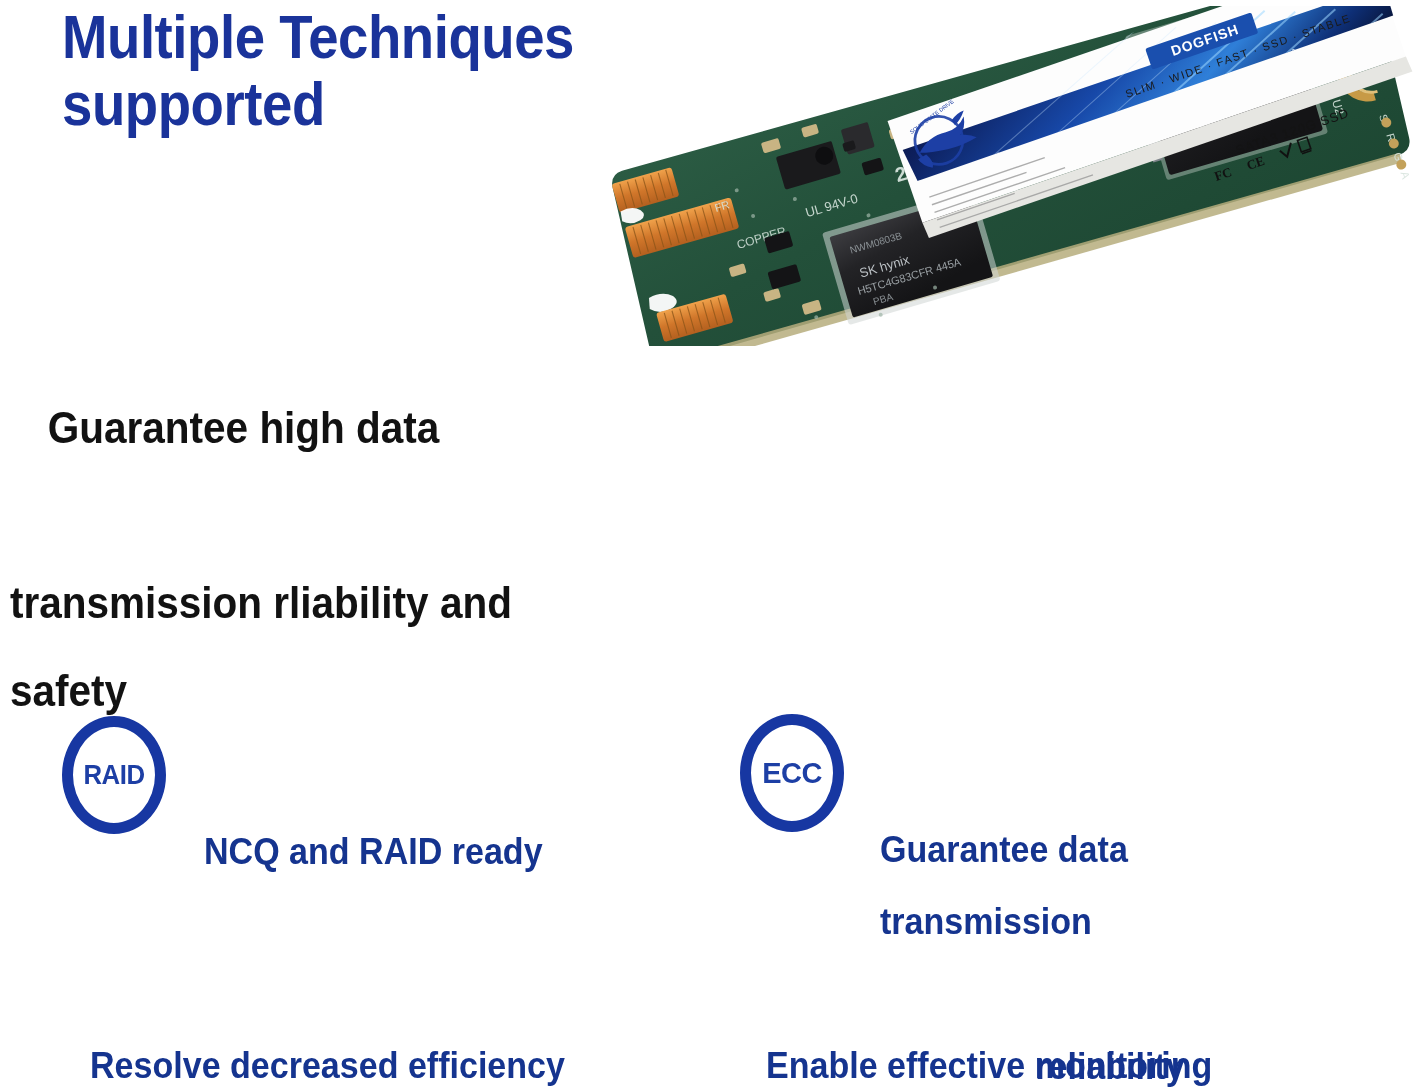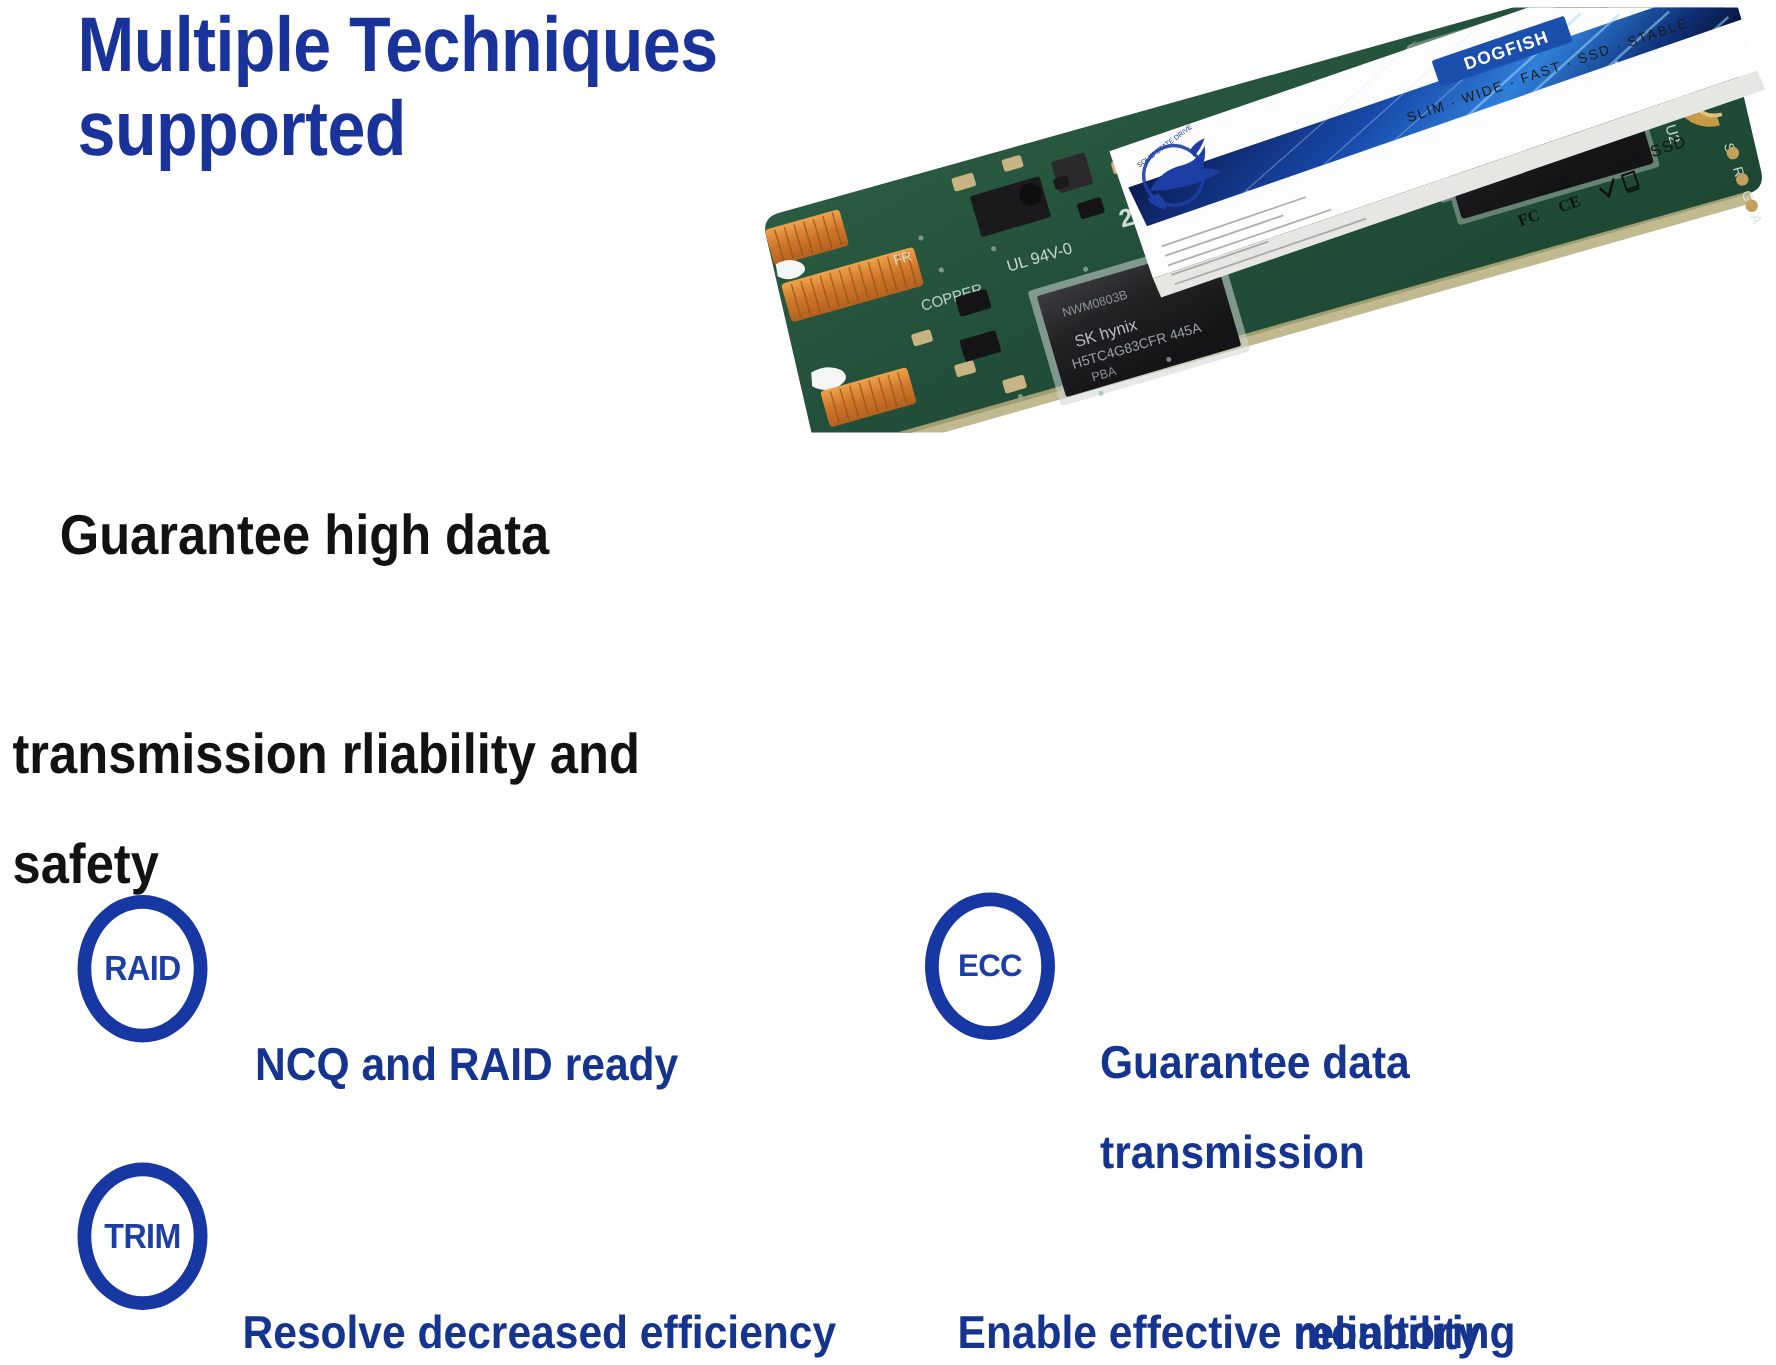--- a/index.html
+++ b/index.html
@@ -62,21 +62,21 @@
     width:104px;height:118px;
     border:11px solid #1737a2;
     border-radius:50%;
     box-sizing:border-box;
   }
   .badge .blabel{
     position:absolute;
     left:50%;top:50%;
     transform:translate(-50%,-50%);
     color:#1d3fa5;
-    font-size:25px;
+    font-size:29px;
     font-weight:700;
     letter-spacing:-0.5px;
     white-space:nowrap;
     line-height:1;
   }
   .badge.wide .blabel{font-size:28px;transform:translate(-50%,-50%) scaleX(.92);}
   .badge.xwide .blabel{font-size:28px;transform:translate(-50%,-50%) scaleX(.9);}
 
   .ftext{
     color:#15348f;
@@ -395,24 +395,20 @@
       <div class="ring"></div>
       <div class="blabel">ECC</div>
     </div>
     <div class="ftext">
       <span class="ln">Guarantee data transmission</span>
       <span class="ln c2">reliability</span>
     </div>
   </div>
 
   <div class="feature" id="feature-trim">
-    <div class="badge wide">
-      <div class="ring"></div>
-      <div class="blabel">TRIM</div>
-    </div>
     <div class="ftext">
       <span class="ln">Resolve decreased efficiency</span>
       
     </div>
   </div>
 
   <div class="feature" id="feature-smart">
     <div class="ftext">
       <span class="ln">Enable effective monitoring</span>
       

